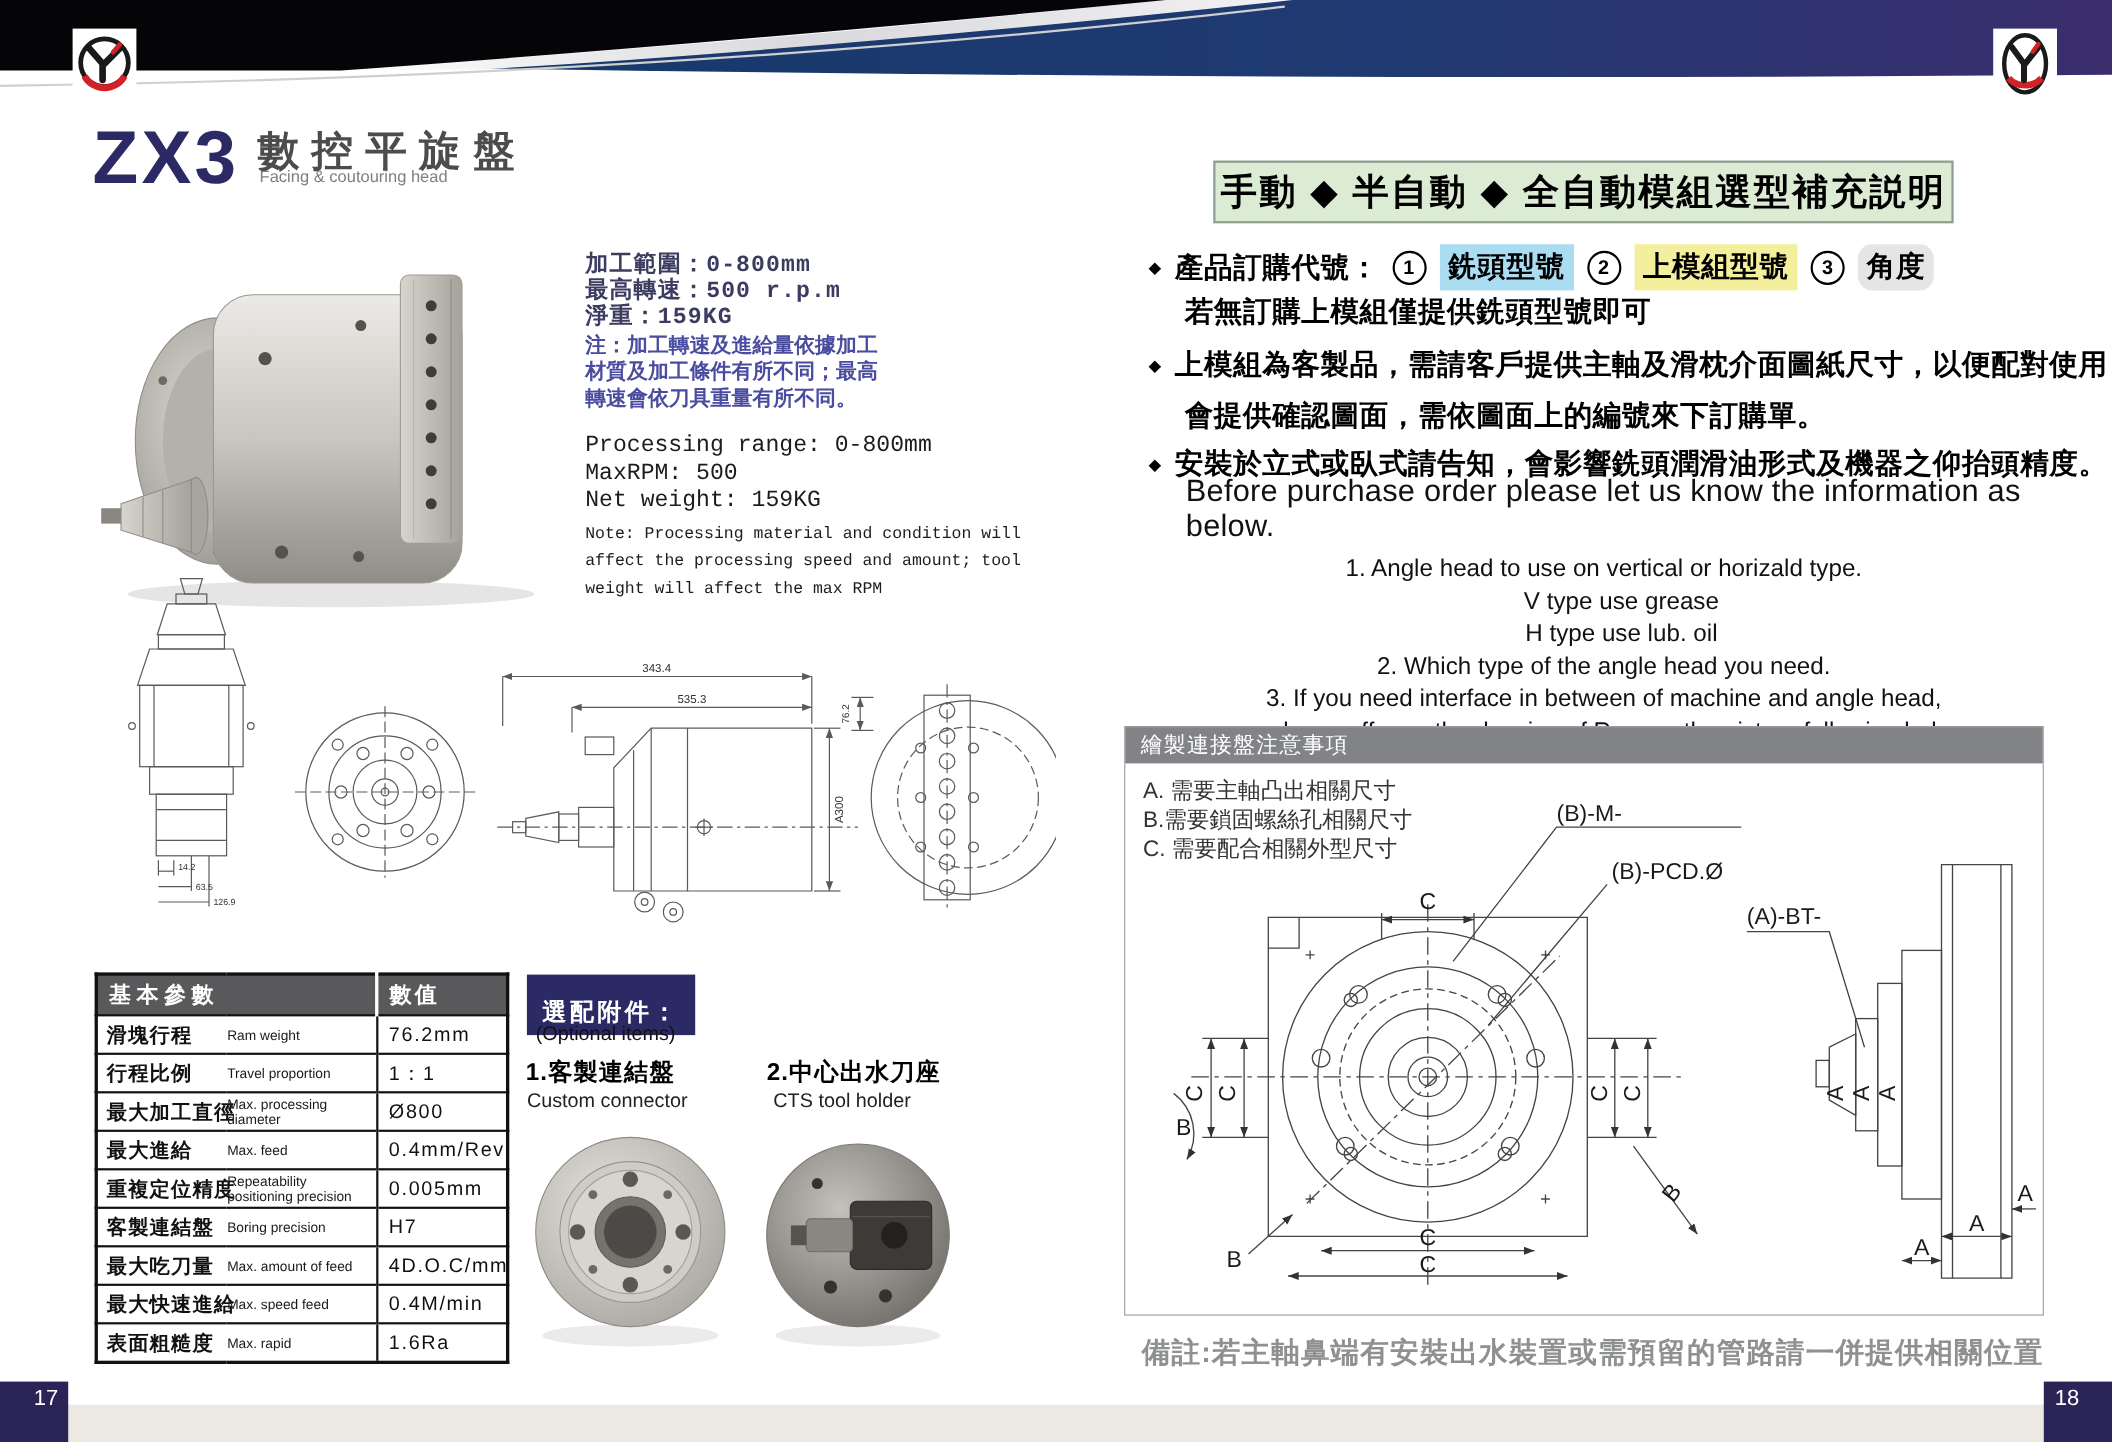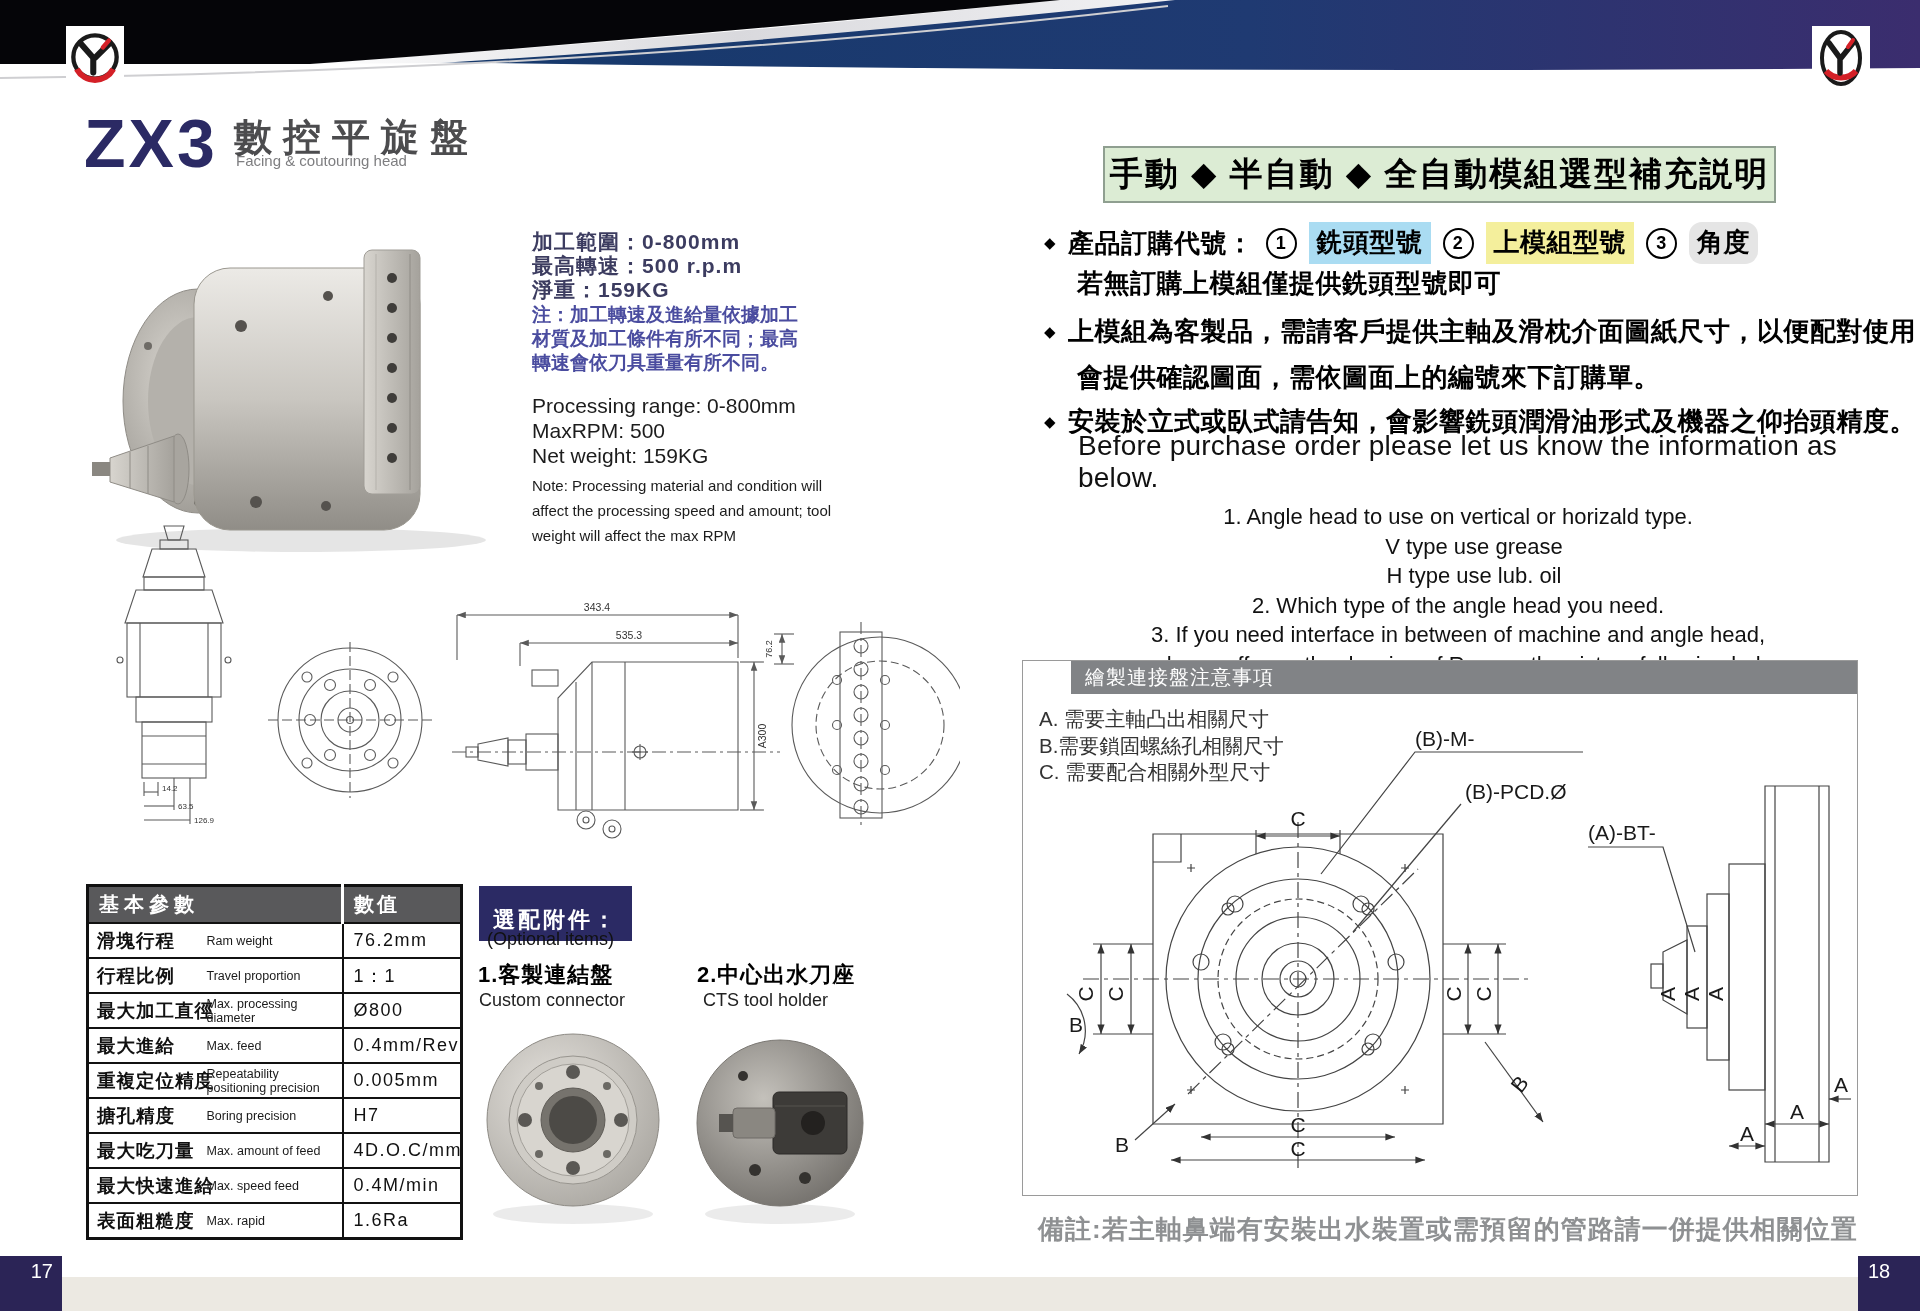--- a/index.html
+++ b/index.html
@@ -13,21 +13,21 @@
 
   
   .model{position:absolute;left:84px;top:104px;font-size:68px;font-weight:800;color:#2b2a64;letter-spacing:3px;}
   .name-zh{position:absolute;left:234px;top:112px;font-size:38px;font-weight:600;color:#4c4c4e;letter-spacing:11px;}
   .name-en{position:absolute;left:236px;top:152px;font-size:15px;color:#7e7e80;}
 
   .spec-zh{position:absolute;left:532px;top:230px;font-size:21px;font-weight:700;color:#3c3c60;line-height:24px;letter-spacing:1px;}
   .note-zh{position:absolute;left:532px;top:303px;font-size:19px;font-weight:700;color:#4a4c9f;line-height:24px;}
   .spec-en{position:absolute;left:532px;top:393px;font-size:21px;color:#1c1c1c;line-height:25px;}
   .note-en{position:absolute;left:532px;top:473px;font-size:15px;color:#1c1c1c;line-height:25px;}
-  .spec-zh div,.note-zh div,.spec-en div,.note-en div{white-space:nowrap;}
+  .spec-zh div,.note-zh div,.spec-en div,.note-en div{white-space:nowrap;font-family:Liberation Mono, monospace;}
 
   .spec-table{position:absolute;left:86px;top:884px;width:374px;border-collapse:collapse;table-layout:fixed;
               border:3px solid #111;background:#fff;}
   .spec-table th{background:#59595b;color:#fff;font-size:20px;font-weight:600;text-align:left;
                  padding:4px 0 4px 10px;letter-spacing:5px;height:26px;}
   .spec-table th.vcol{border-left:3px solid #fff;letter-spacing:3px;}
   .spec-table td{border-top:2px solid #111;height:31px;vertical-align:middle;}
   .spec-table td.zh{font-size:18.5px;font-weight:600;padding-left:8px;letter-spacing:1px;white-space:nowrap;}
   .spec-table td.en{font-size:12.5px;line-height:14px;color:#1a1a1a;padding-right:2px;}
   .spec-table td.val{border-left:2px solid #111;font-size:18px;font-weight:500;padding-left:10px;letter-spacing:1.5px;white-space:nowrap;}
@@ -50,21 +50,21 @@
            align-items:center;justify-content:center;font-size:18px;font-weight:700;flex:0 0 auto;}
   .hl{padding:3px 8px 4px 8px;font-size:26px;font-weight:700;}
   .hl-blue{background:#aadcf2;} .hl-yellow{background:#f4ef9c;} .hl-pink{background:#e5e5e5;border-radius:13px;}
 
   .en-block{position:absolute;left:1078px;top:430px;width:760px;color:#111;}
   .en-heading{font-size:28px;margin-bottom:8px;letter-spacing:0.2px;}
   .en-line{font-size:22px;line-height:29.5px;text-align:center;}
   .en-indent{padding-left:32px;}
 
   .draw-box{position:absolute;left:1022px;top:660px;width:836px;height:536px;box-sizing:border-box;
-            border:1.5px solid #9a9a9a;background:#fff;padding-left:48px;}
+            border:1.5px solid #9a9a9a;background:#fff;}
   .draw-bar{height:33px;background:#818386;color:#fff;font-size:20px;letter-spacing:1px;
             display:flex;align-items:center;padding-left:14px;}
   .draw-notes{position:absolute;left:16px;top:45px;font-size:20.5px;color:#333;line-height:26.5px;}
   .footnote{position:absolute;left:1038px;top:1212px;font-size:26px;font-weight:700;color:#8e9092;letter-spacing:1px;}
 
   
   .beige-band{position:absolute;left:0;top:1277px;width:1920px;height:34px;background:#ece9e2;}
   .pgnum{position:absolute;top:1256px;width:62px;height:55px;background:#2b2456;color:#fff;font-size:20px;box-sizing:border-box;}
   .pgnum.left{left:0;text-align:right;padding:4px 9px 0 0;}
   .pgnum.right{left:1858px;text-align:left;padding:4px 0 0 10px;}
@@ -320,21 +320,21 @@
           <td class="zh">最大進給</td>
           <td class="en">Max. feed</td>
           <td class="val">0.4mm/Rev</td>
         </tr>
       <tr>
           <td class="zh">重複定位精度</td>
           <td class="en">Repeatability positioning precision</td>
           <td class="val">0.005mm</td>
         </tr>
       <tr>
-          <td class="zh">搪孔精度</td>
+          <td class="zh">客製連結盤</td>
           <td class="en">Boring precision</td>
           <td class="val">H7</td>
         </tr>
       <tr>
           <td class="zh">最大吃刀量</td>
           <td class="en">Max. amount of feed</td>
           <td class="val">4D.O.C/mm</td>
         </tr>
       <tr>
           <td class="zh">最大快速進給</td>

